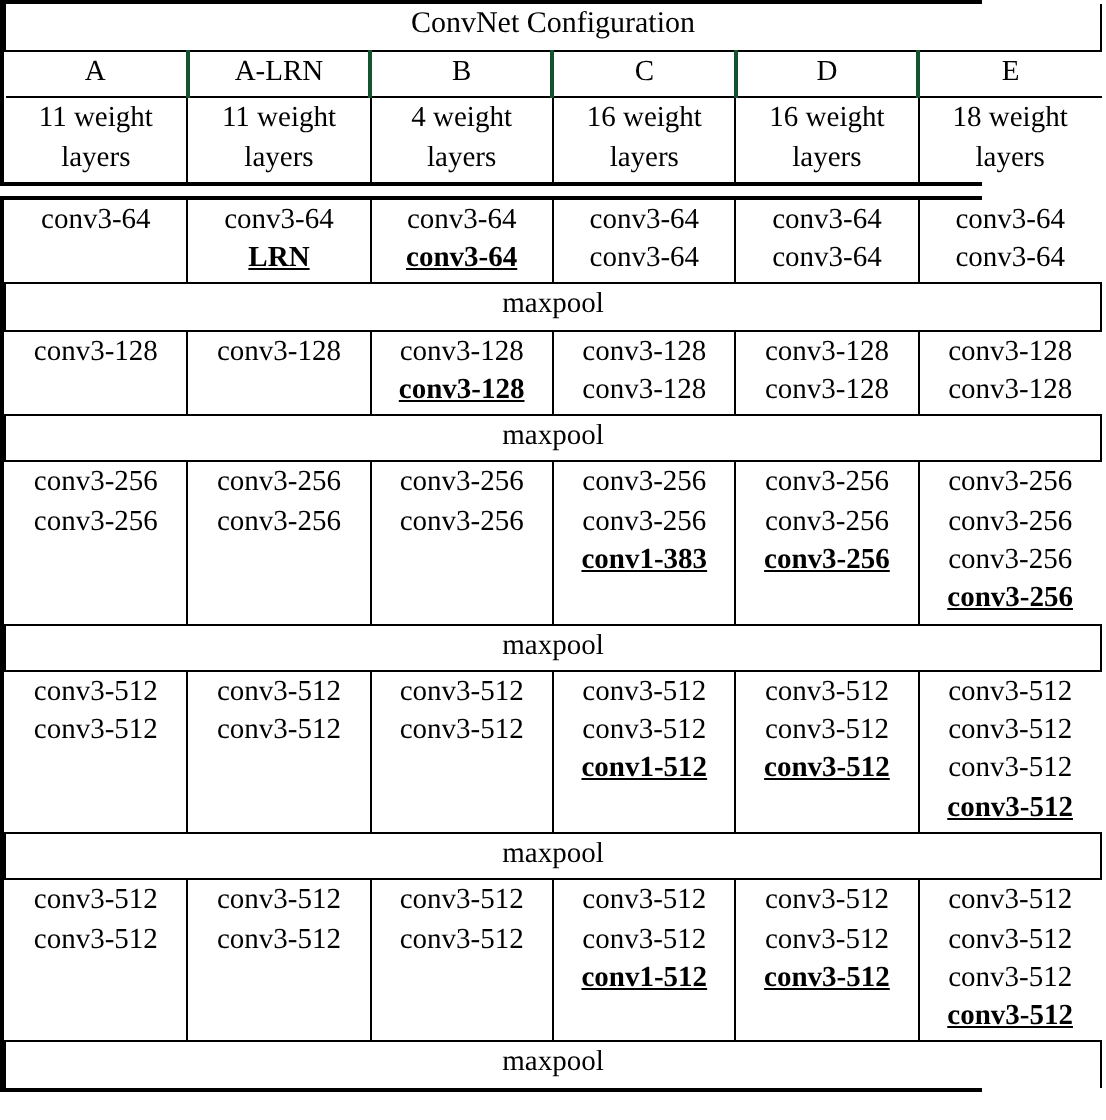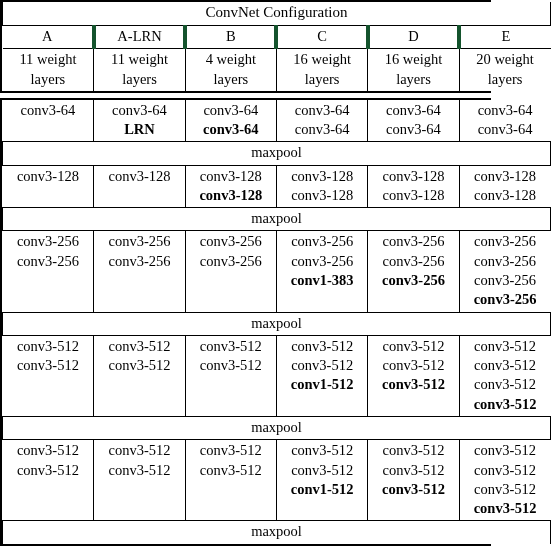--- a/index.html
+++ b/index.html
@@ -59,21 +59,21 @@
 
   td.title-cell {
     font-size: 15px;
     padding-top: 1px;
     padding-bottom: 2px;
     border-top: none;
     border-left: none;
     border-right: none;
   }
   tr.colletter-row td {
-    border-left: 4px solid #14532d;
+    border-left: 2px solid #14532d;
     border-right: 1px solid #000;
   }
   tr.colletter-row td:first-child { border-left: none; }
   tr.colletter-row td:last-child { border-right: none; }
 
   tr.weights-row td {
     border-left: 1px solid #000;
     border-right: 1px solid #000;
     border-bottom: none;
   }
@@ -86,21 +86,21 @@
   }
   td.conv-cell:first-child { border-left: none; }
   td.conv-cell:last-child { border-right: none; }
 
   td.span-row-cell {
     border-left: none;
     border-right: none;
   }
 
   .layer { display: block; white-space: nowrap; }
-  .layer.bold { font-weight: bold; }
+  .layer.bold { font-weight: bold; text-decoration: underline; }
 
   .weights { display: block; white-space: nowrap; }
 
   
   #body-table tr:first-child td { border-top: none; }
   #body-table tr:last-child td { border-bottom: none; }
   #head-table tr:first-child td { border-top: none; }
   #head-table tr:last-child td { border-bottom: none; }
 </style>
 </head>
@@ -145,21 +145,21 @@
           </td>
           <td>
             <span class="weights">16 weight</span>
             <span class="weights">layers</span>
           </td>
           <td>
             <span class="weights">16 weight</span>
             <span class="weights">layers</span>
           </td>
           <td>
-            <span class="weights">20 weight</span>
+            <span class="weights">18 weight</span>
             <span class="weights">layers</span>
           </td>
         </tr>
       </tbody>
     </table>
   </div>
 
   <div class="gap"></div>
 
   <div class="block">

